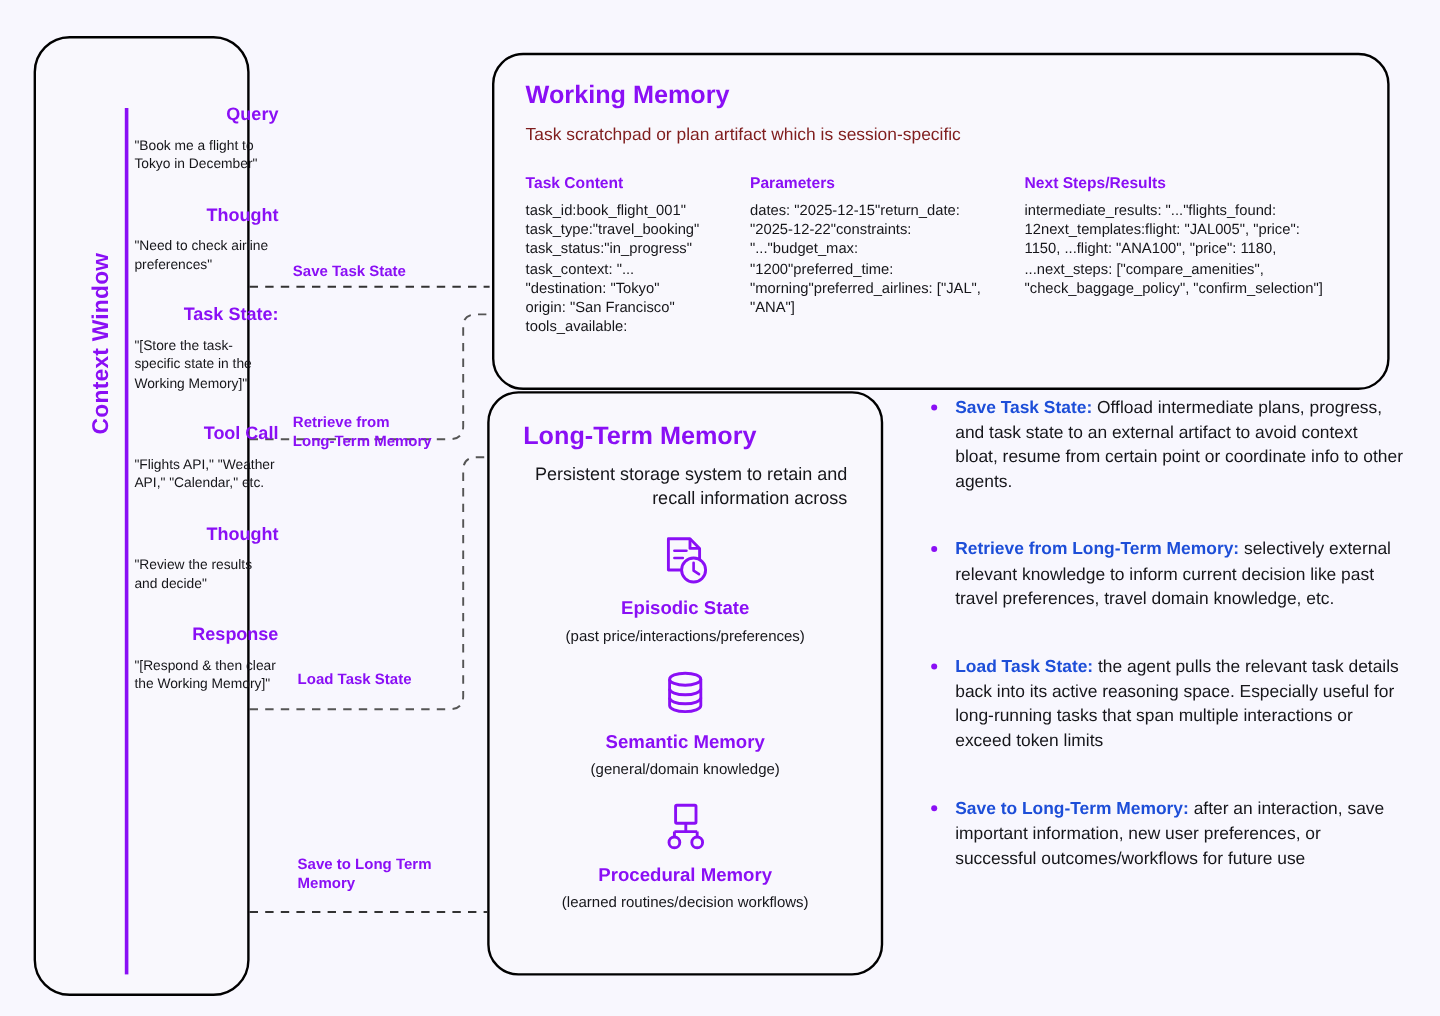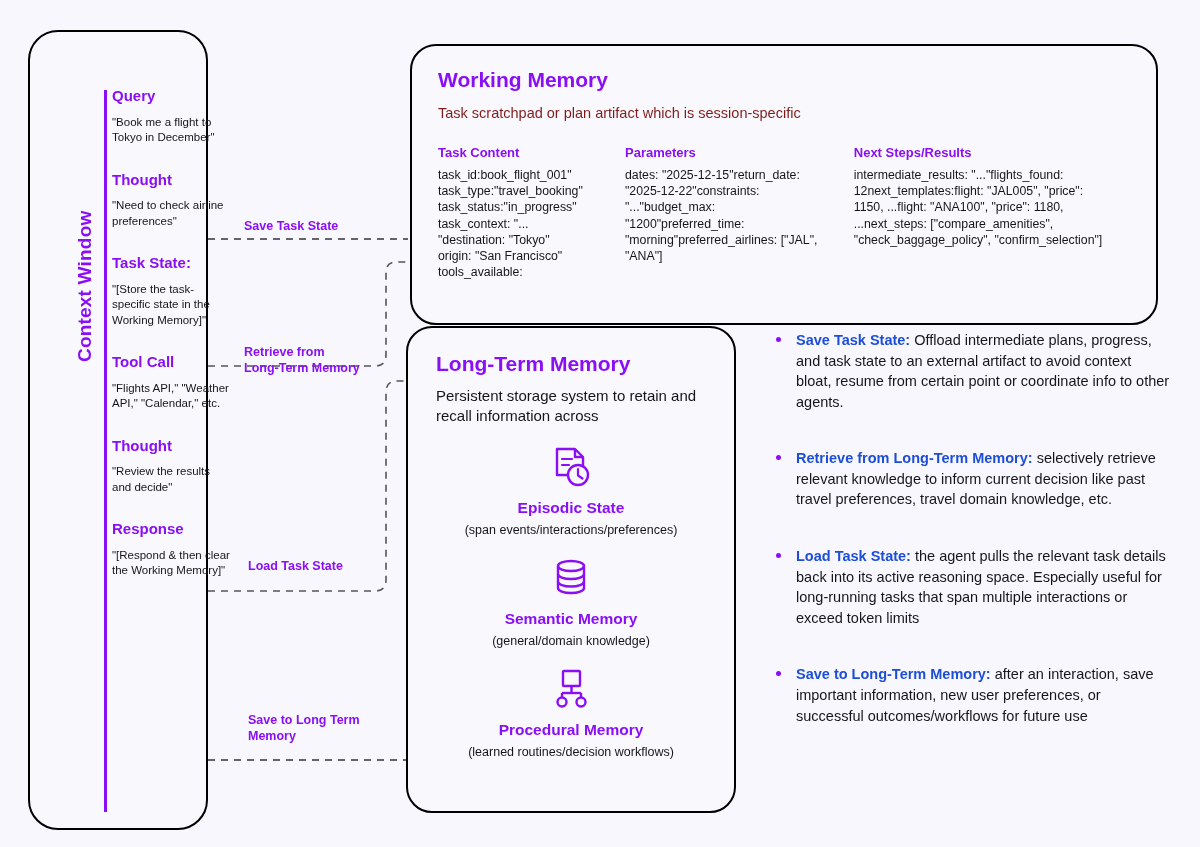--- a/index.html
+++ b/index.html
@@ -66,20 +66,21 @@
     top: 56px;
     width: 120px;
   }
   .ctx-item { margin-bottom: 26px; }
   .ctx-title {
     color: #8a0ff5;
     font-size: 15px;
     font-weight: bold;
     margin: 0 0 10px 0;
     line-height: 1.1;
+    text-align: right;
   }
   .ctx-body {
     font-size: 11.5px;
     line-height: 1.35;
     color: #16161a;
     margin: 0;
   }
 
   
   #working-memory-card {
@@ -136,20 +137,21 @@
     color: #8a0ff5;
     font-size: 21px;
     font-weight: bold;
     margin: 0 0 10px 0;
   }
   .ltm-sub {
     font-size: 15px;
     color: #16161a;
     line-height: 1.32;
     margin: 0 0 18px 0;
+    text-align: right;
   }
   .mem-block {
     text-align: center;
     margin-bottom: 18px;
   }
   .mem-icon {
     display: block;
     margin: 0 auto 7px auto;
     height: 48px;
   }
@@ -310,21 +312,21 @@
       <div class="mem-block">
         <svg class="mem-icon" width="48" height="48" viewBox="0 0 48 48">
           <path d="M10 5 h18 l8 8 v18 h-26 z" fill="none" stroke="#8a0ff5" stroke-width="2.4" stroke-linejoin="round"></path>
           <path d="M28 5 v8 h8" fill="none" stroke="#8a0ff5" stroke-width="2.4" stroke-linejoin="round"></path>
           <line x1="15" y1="15" x2="25" y2="15" stroke="#8a0ff5" stroke-width="2.2" stroke-linecap="round"></line>
           <line x1="15" y1="21" x2="22" y2="21" stroke="#8a0ff5" stroke-width="2.2" stroke-linecap="round"></line>
           <circle cx="31" cy="31" r="10" fill="#f9f8fd" stroke="#8a0ff5" stroke-width="2.4"></circle>
           <path d="M31 25 v6.5 l4.5 3" fill="none" stroke="#8a0ff5" stroke-width="2.2" stroke-linecap="round" stroke-linejoin="round"></path>
         </svg>
         <p class="mem-name">Episodic State</p>
-        <p class="mem-desc">(span events/interactions/preferences)</p>
+        <p class="mem-desc">(past price/interactions/preferences)</p>
       </div>
 
       <div class="mem-block">
         <svg class="mem-icon" width="48" height="48" viewBox="0 0 48 48">
           <ellipse cx="24" cy="11" rx="13" ry="5" fill="none" stroke="#8a0ff5" stroke-width="2.4"></ellipse>
           <path d="M11 11 v22 c0 2.8 5.8 5 13 5 s13-2.2 13-5 V11" fill="none" stroke="#8a0ff5" stroke-width="2.4"></path>
           <path d="M11 19 c0 2.8 5.8 5 13 5 s13-2.2 13-5" fill="none" stroke="#8a0ff5" stroke-width="2.4"></path>
           <path d="M11 26.5 c0 2.8 5.8 5 13 5 s13-2.2 13-5" fill="none" stroke="#8a0ff5" stroke-width="2.4"></path>
         </svg>
         <p class="mem-name">Semantic Memory</p>
@@ -347,21 +349,21 @@
     </div>
   </div>
 
   <div id="notes-list">
     <div class="note">
       <span class="dot"></span>
       <b>Save Task State:</b><span> Offload intermediate plans, progress, and task state to an external artifact to avoid context bloat, resume from certain point or coordinate info to other agents.</span>
     </div>
     <div class="note">
       <span class="dot"></span>
-      <b>Retrieve from Long-Term Memory:</b><span> selectively retrieve relevant knowledge to inform current decision like past travel preferences, travel domain knowledge, etc.</span>
+      <b>Retrieve from Long-Term Memory:</b><span> selectively external relevant knowledge to inform current decision like past travel preferences, travel domain knowledge, etc.</span>
     </div>
     <div class="note">
       <span class="dot"></span>
       <b>Load Task State:</b><span> the agent pulls the relevant task details back into its active reasoning space. Especially useful for long-running tasks that span multiple interactions or exceed token limits</span>
     </div>
     <div class="note">
       <span class="dot"></span>
       <b>Save to Long-Term Memory:</b><span> after an interaction, save important information, new user preferences, or successful outcomes/workflows for future use</span>
     </div>
   </div>

